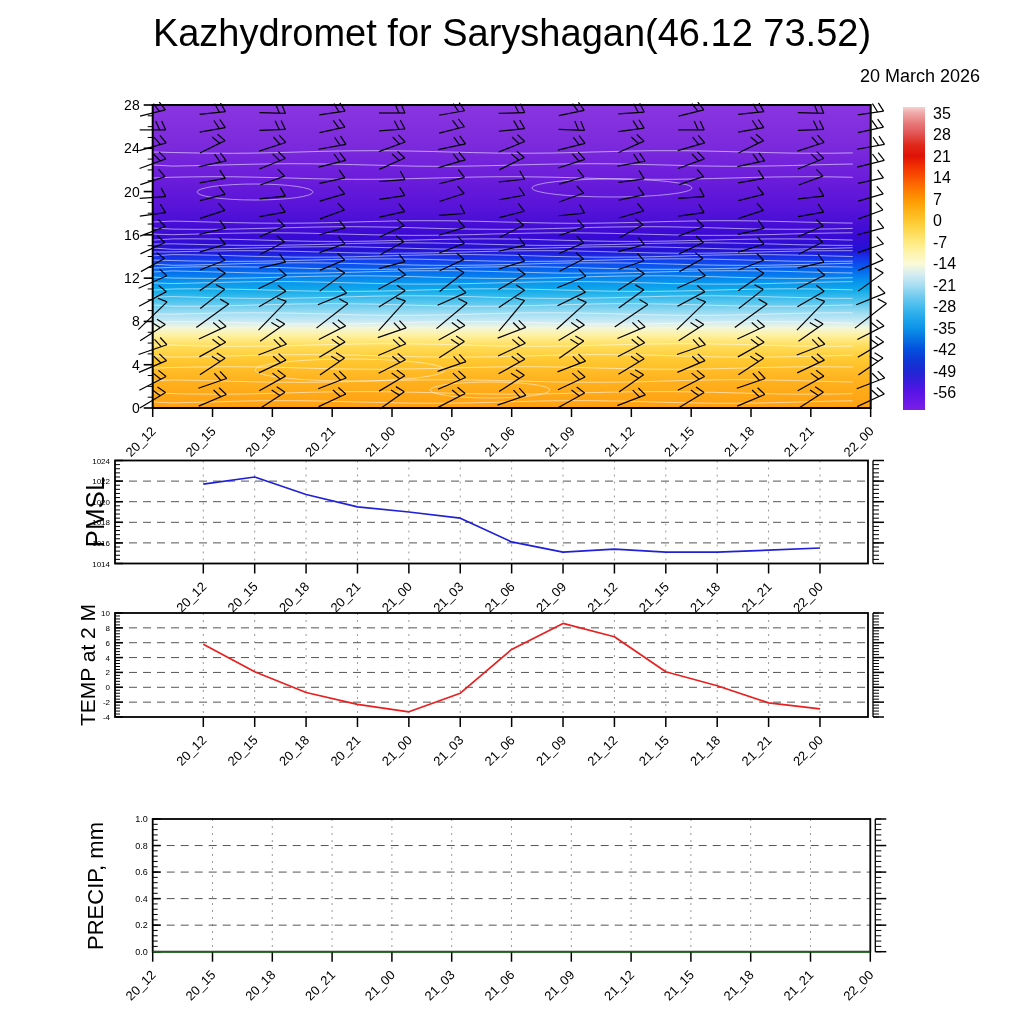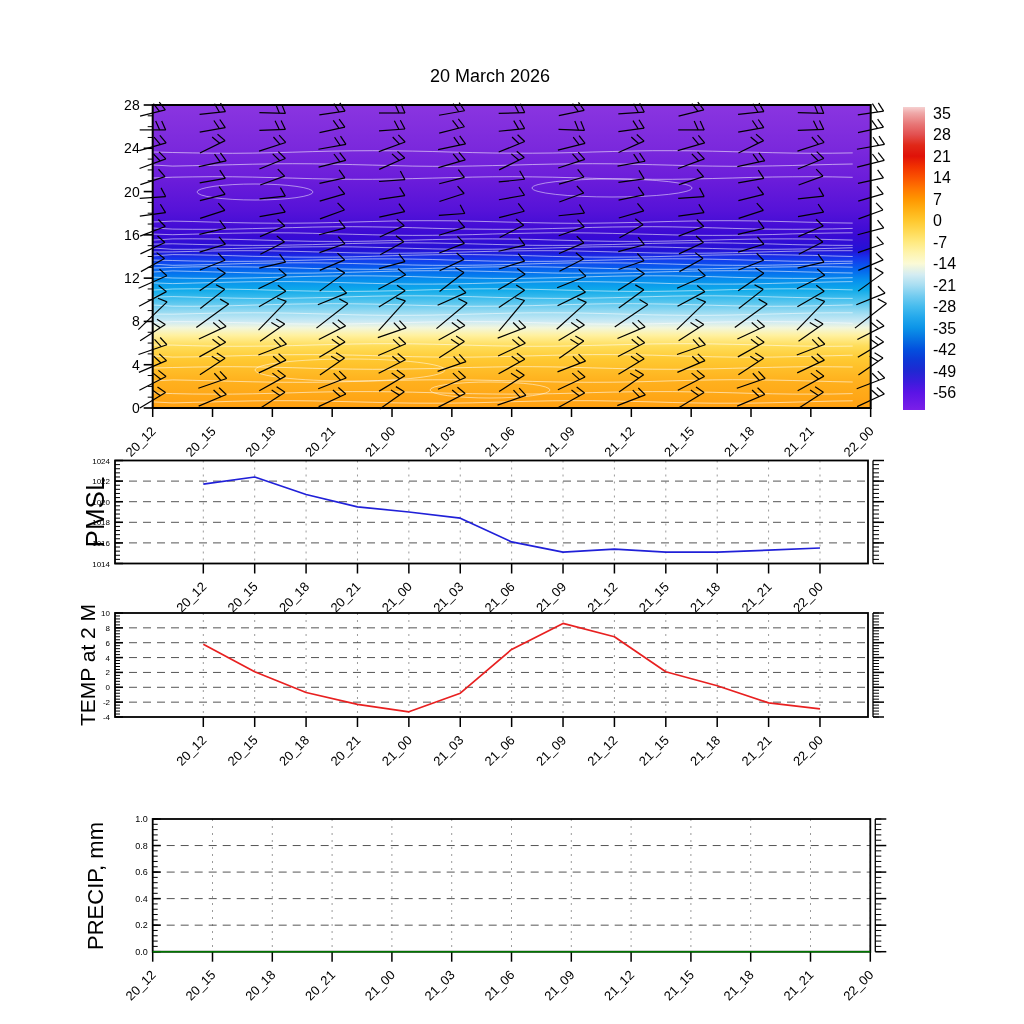--- a/index.html
+++ b/index.html
@@ -1,32 +1,33 @@
 <!DOCTYPE html>
 <html><head>
 <meta charset="utf-8">
 <style>
   html,body{margin:0;padding:0;background:#ffffff;}
   body{width:1024px;height:1024px;overflow:hidden;position:relative;
        font-family:"Liberation Sans", sans-serif;color:#000;}
   .page{position:absolute;inset:0;background:#fff;}
   .title{position:absolute;top:12px;left:0;width:1024px;text-align:center;
          font-size:38px;letter-spacing:0px;}
-  .subtitle{position:absolute;top:66px;left:0;width:980px;text-align:center;font-size:18px;}
+  .subtitle{position:absolute;top:66px;left:0;width:980px;text-align:right;font-size:18px;}
   .ytitle{position:absolute;white-space:nowrap;transform:translate(-50%,-50%) rotate(-90deg);}
   .yt-pmsl{left:95px;top:512px;font-size:26px;}
   .yt-temp{left:88px;top:665px;font-size:21px;}
   .yt-precip{left:96px;top:886px;font-size:22px;}
   svg{position:absolute;left:0;top:0;}
   svg text{font-family:"Liberation Sans", sans-serif;fill:#000;}
 </style>
 </head>
 <body>
 
 <div class="page">
+  <div class="title">Kazhydromet for Saryshagan(46.12 73.52)</div>
   <div class="subtitle">20 March 2026</div>
   <div class="ytitle yt-pmsl">PMSL</div>
   <div class="ytitle yt-temp">TEMP at 2 M</div>
   <div class="ytitle yt-precip">PRECIP, mm</div>
   <svg id="plot" width="1024" height="1024" viewBox="0 0 1024 1024">
       <defs>
         <linearGradient id="csgrad" x1="0" y1="0" x2="0" y2="1">
           <stop offset="0" stop-color="#8A35E0"></stop>
           <stop offset="0.15" stop-color="#7A28DC"></stop>
           <stop offset="0.25" stop-color="#6A1CDA"></stop>

